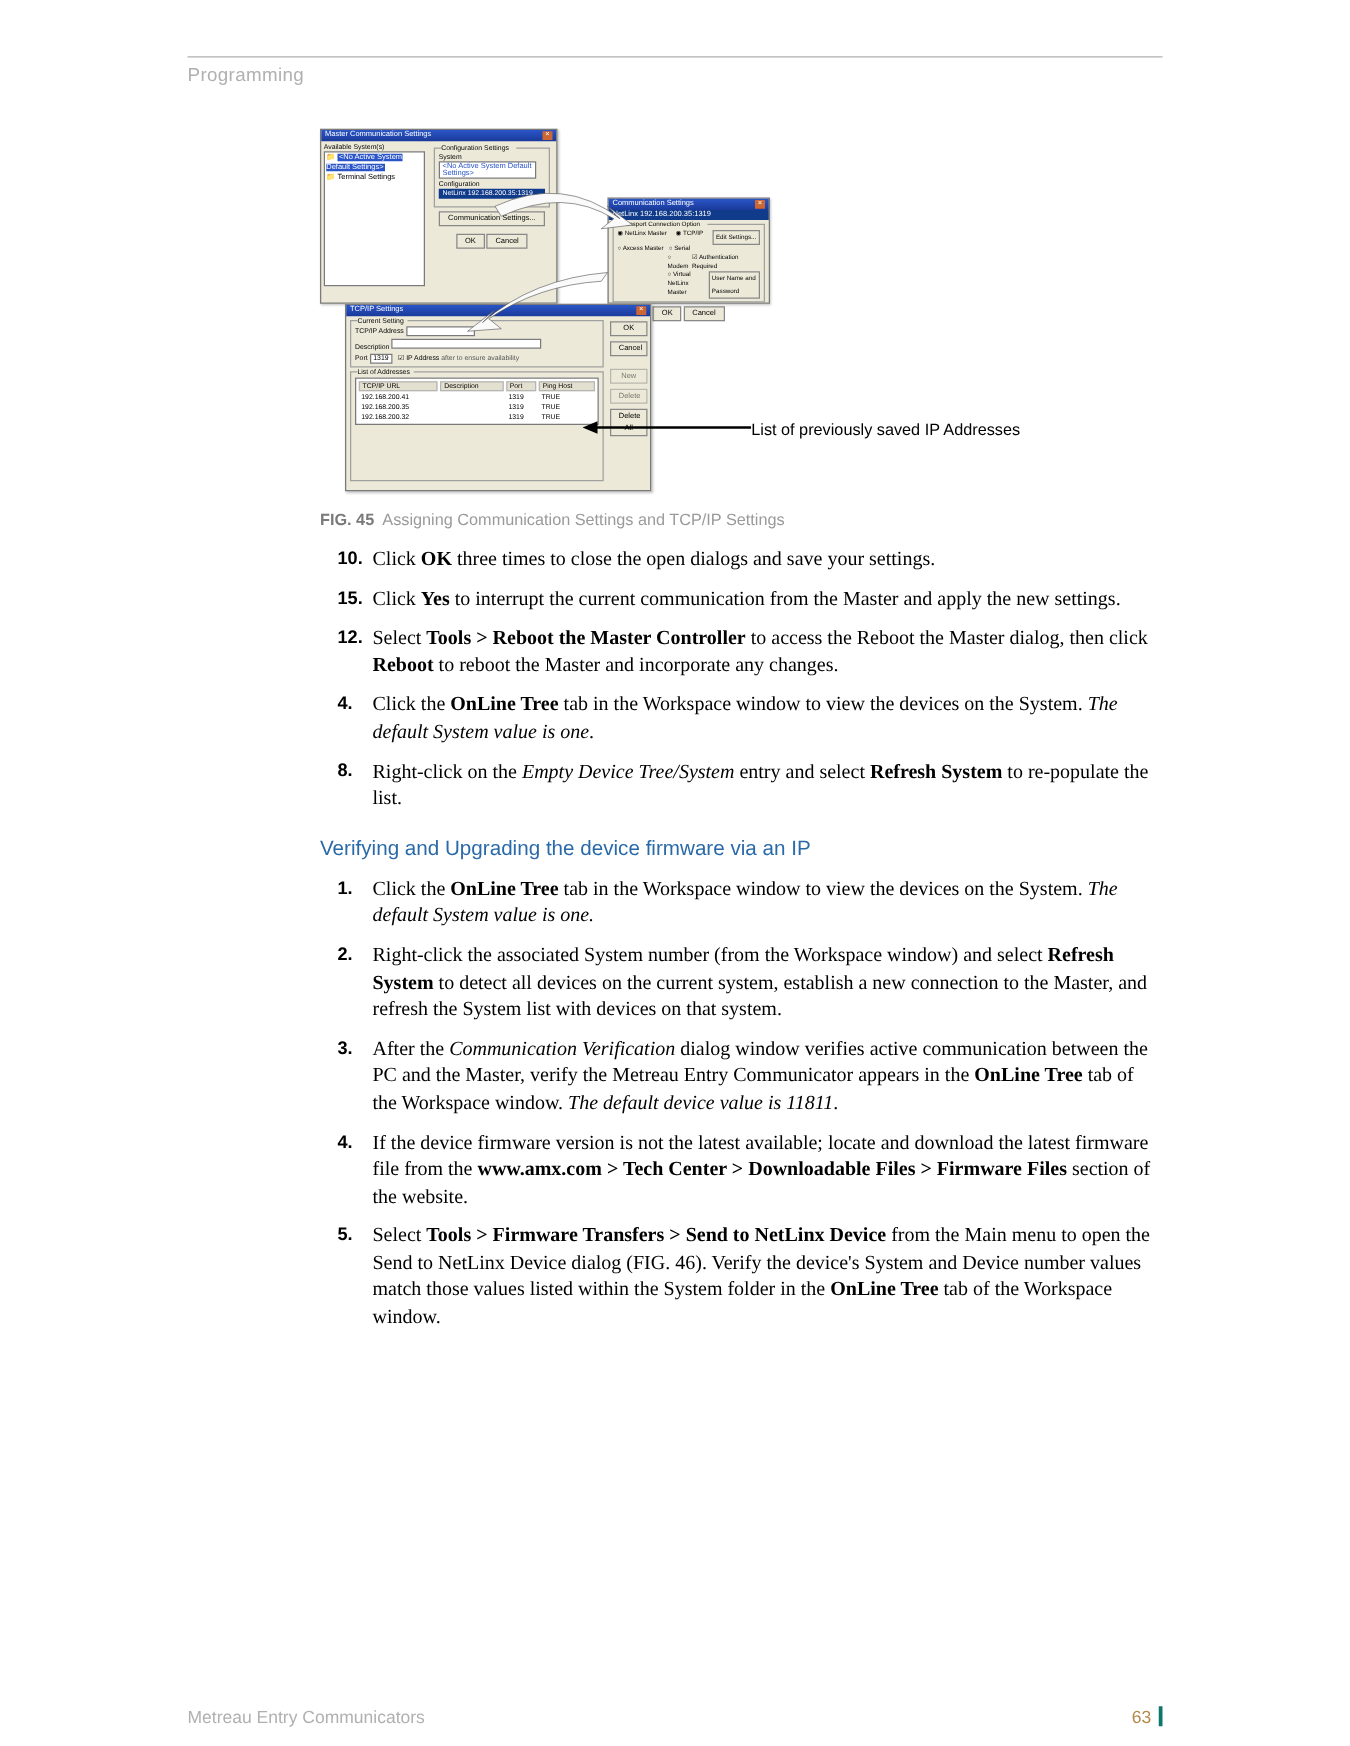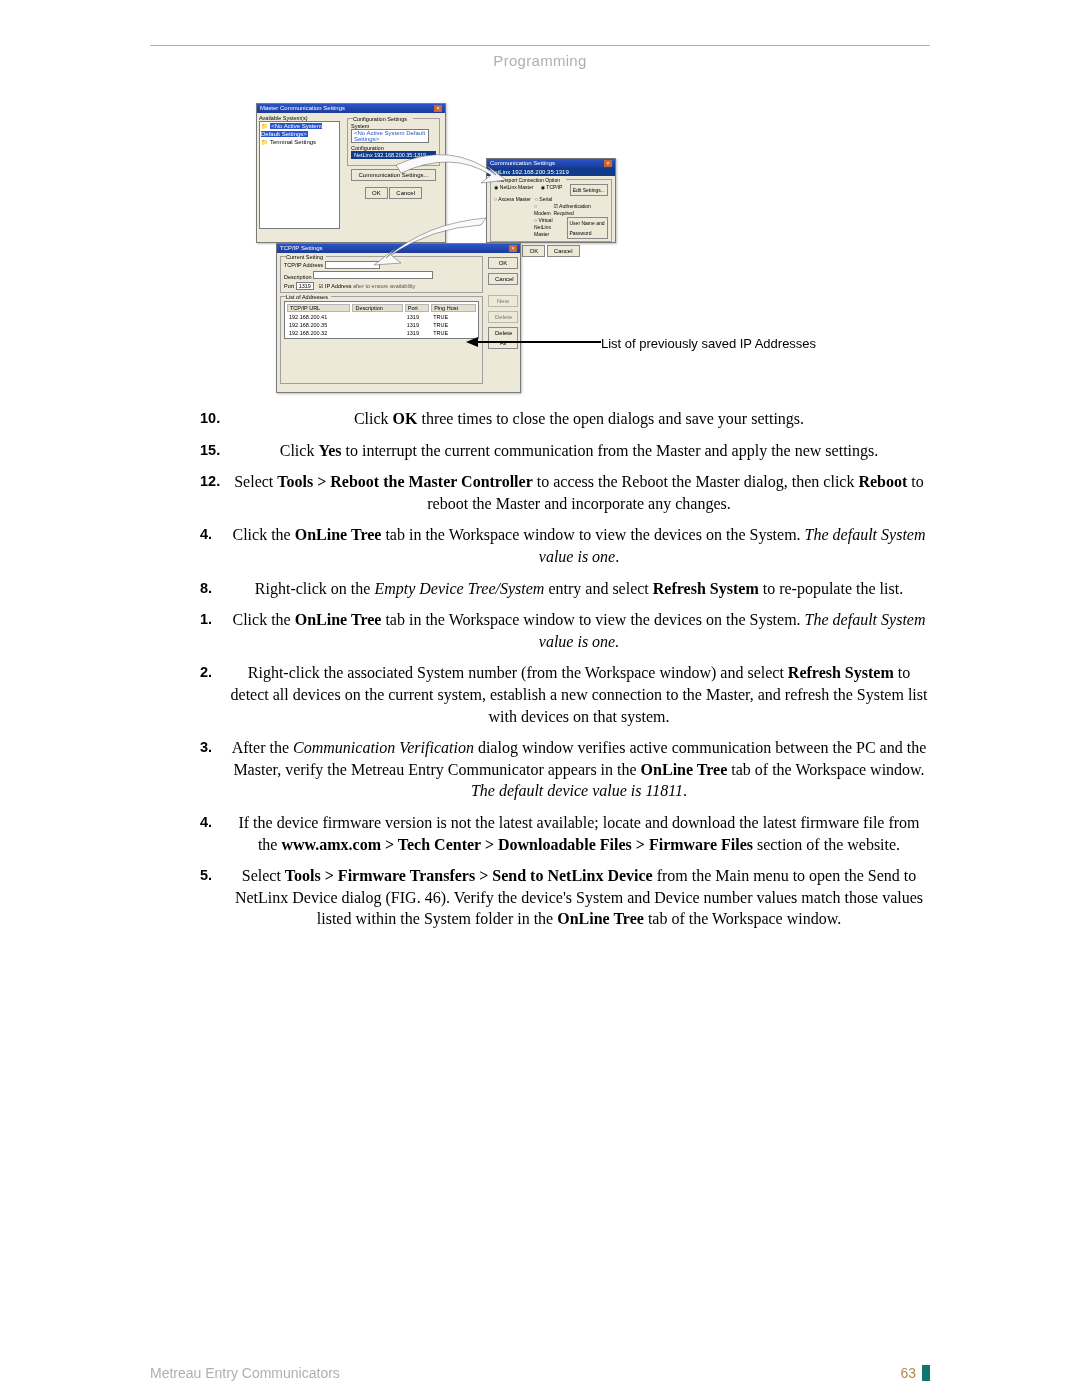--- a/index.html
+++ b/index.html
@@ -16,21 +16,21 @@
     left: 150px;
     top: 45px;
     width: 780px;
   }
   .rule-top {
     border-top: 1px solid #b0b0b0;
     width: 100%;
     margin-bottom: 6px;
   }
   .header-right {
-    text-align: center;
+    text-align: left;
     color: #b0b0b0;
     font-family: Arial, Helvetica, sans-serif;
     font-size: 15px;
     letter-spacing: 0.3px;
     margin-bottom: 34px;
   }
   .figure-area {
     position: relative;
     margin-left: 106px;
     width: 620px;
@@ -75,26 +75,25 @@
   }
   .caption {
     margin-left: 106px;
     font-family: Arial, Helvetica, sans-serif;
     font-size: 13px;
     color: #9a9a9a;
     margin-bottom: 14px;
   }
   .caption b { color: #7a7a7a; font-weight: bold; }
   ol.steps, ol.steps2 {
-    margin-left: 50px;
+    margin-left: 120px;
     padding-left: 0;
     list-style: none;
     font-size: 16px;
     line-height: 1.35;
-    text-align: center;
   }
   ol.steps > li, ol.steps2 > li {
     position: relative;
     padding-left: 28px;
     margin-bottom: 10px;
   }
   ol.steps > li > .num, ol.steps2 > li > .num {
     position: absolute;
     left: 0;
     font-weight: bold;
@@ -115,21 +114,21 @@
     position: absolute;
     left: 150px;
     bottom: 16px;
     width: 780px;
     display: flex;
     justify-content: space-between;
     align-items: center;
     font-family: Arial, Helvetica, sans-serif;
   }
   .footer .title { color: #b0b0b0; font-size: 14px; }
-  .footer .pg { color: #b28a4a; font-size: 14px; border-right: 8px solid #0f766e; padding-right: 6px; text-align: center; }
+  .footer .pg { color: #b28a4a; font-size: 14px; border-right: 3px solid #0f766e; padding-right: 6px; text-align: center; }
   b { font-weight: bold; }
   em { font-style: italic; }
 </style>
 </head>
 <body>
 
 <div class="page">
   <div class="rule-top"></div>
   <div class="header-right">Programming</div>
 
@@ -264,29 +263,33 @@
       <path d="M120,5 Q60,10 20,45 L30,35 L8,52 L35,50 L25,42 Q65,15 115,12 Z" fill="#fafafa" stroke="#555" stroke-width="0.5"></path>
     </svg>
 
     <svg class="black-arrow" style="left:210px;top:232px;width:135px;height:14px">
       <line x1="135" y1="7" x2="10" y2="7" stroke="#000" stroke-width="2"></line>
       <polygon points="0,7 12,2 12,12" fill="#000"></polygon>
     </svg>
     <div class="annotation">List of previously saved IP Addresses</div>
   </div>
 
+  <div class="caption">
+    <b>FIG. 45</b>&nbsp; <span>Assigning Communication Settings and TCP/IP Settings</span>
+  </div>
 
   <ol class="steps" id="steps1">
       <li><span class="num">10.</span>Click <b>OK</b> three times to close the open dialogs and save your settings.</li>
       <li><span class="num">15.</span>Click <b>Yes</b> to interrupt the current communication from the Master and apply the new settings.</li>
       <li><span class="num">12.</span>Select <b>Tools &gt; Reboot the Master Controller</b> to access the Reboot the Master dialog, then click <b>Reboot</b> to reboot the Master and incorporate any changes.</li>
       <li><span class="num">4.</span>Click the <b>OnLine Tree</b> tab in the Workspace window to view the devices on the System. <em>The default System value is one</em>.</li>
       <li><span class="num">8.</span>Right-click on the <em>Empty Device Tree/System</em> entry and select <b>Refresh System</b> to re-populate the list.</li>
     </ol>
 
+  <div class="h3">Verifying and Upgrading the device firmware via an IP</div>
 
   <ol class="steps2" id="steps2">
       <li><span class="num">1.</span>Click the <b>OnLine Tree</b> tab in the Workspace window to view the devices on the System. <em>The default System value is one.</em></li>
       <li><span class="num">2.</span>Right-click the associated System number (from the Workspace window) and select <b>Refresh System</b> to detect all devices on the current system, establish a new connection to the Master, and refresh the System list with devices on that system.</li>
       <li><span class="num">3.</span>After the <em>Communication Verification</em> dialog window verifies active communication between the PC and the Master, verify the Metreau Entry Communicator appears in the <b>OnLine Tree</b> tab of the Workspace window. <em>The default device value is 11811</em>.</li>
       <li><span class="num">4.</span>If the device firmware version is not the latest available; locate and download the latest firmware file from the <b>www.amx.com &gt; Tech Center &gt; Downloadable Files &gt; Firmware Files</b> section of the website.</li>
       <li><span class="num">5.</span>Select <b>Tools &gt; Firmware Transfers &gt; Send to NetLinx Device</b> from the Main menu to open the Send to NetLinx Device dialog (FIG. 46). Verify the device's System and Device number values match those values listed within the System folder in the <b>OnLine Tree</b> tab of the Workspace window.</li>
     </ol>
 </div>
 

